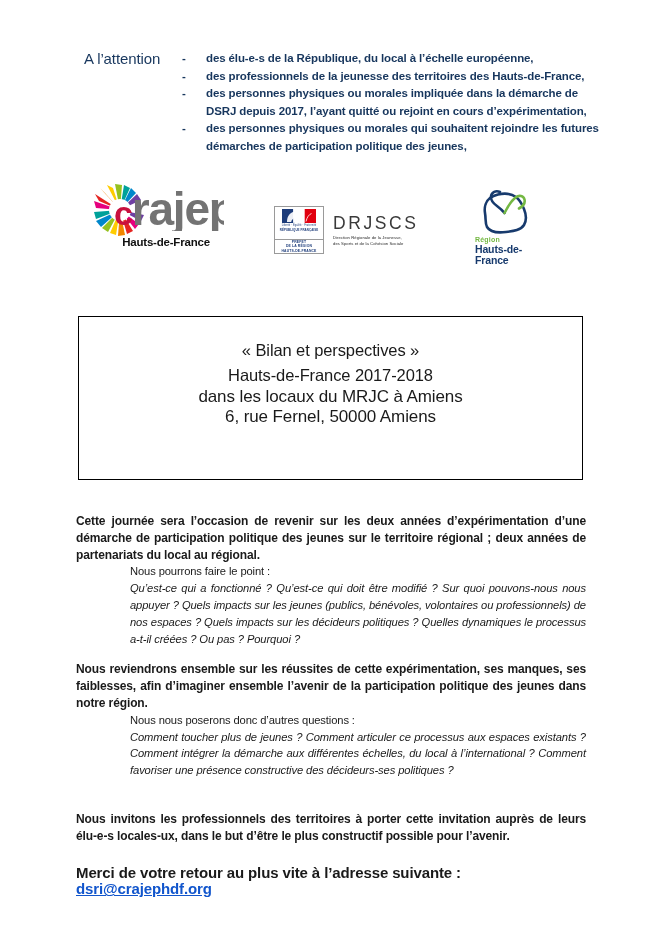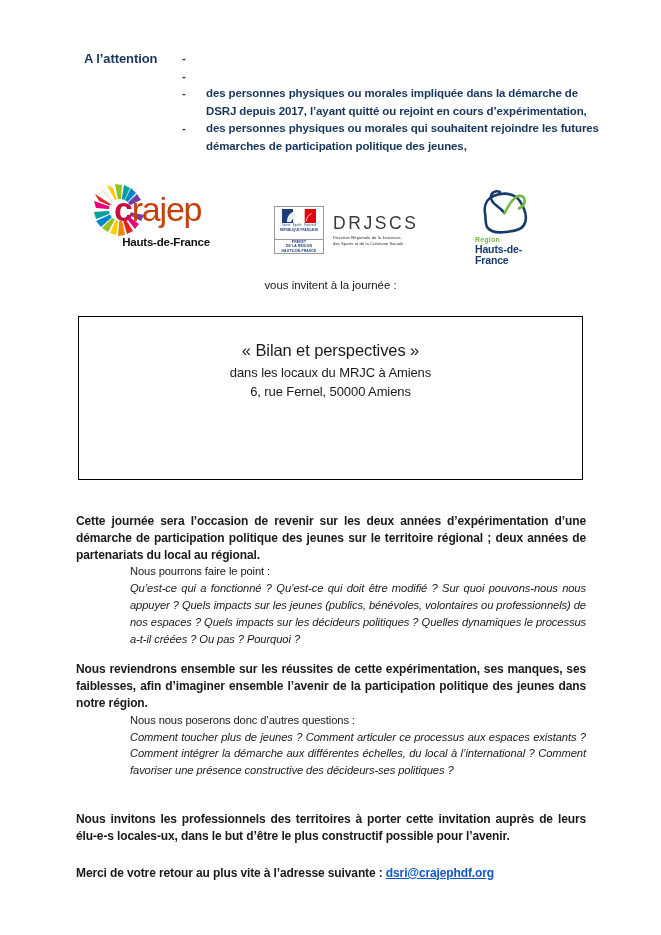--- a/index.html
+++ b/index.html
@@ -20,22 +20,22 @@
 
   
   .attention-block {
     position: absolute;
     left: 84px;
     top: 50px;
     width: 520px;
   }
   .attention-row { display: flex; align-items: flex-start; }
   .attention-label {
-    font-size: 13px;
-    font-weight: bold;
+    font-size: 15px;
+    font-weight: normal;
     color: #17365d;
     width: 98px;
     flex: 0 0 98px;
     line-height: 17.5px;
     letter-spacing: -0.1px;
   }
   .attention-list { flex: 1; }
   .att-item {
     display: flex;
     align-items: flex-start;
@@ -217,21 +217,21 @@
   .tb-main div { white-space: nowrap; text-align: center; }
   .tb-date {
     margin-top: 19px;
     font-size: 13.5px;
     font-weight: bold;
     color: #1a1a1a;
     line-height: 20px;
     letter-spacing: -0.1px;
   }
   .tb-sub {
-    font-size: 13px;
+    font-size: 17px;
     color: #1a1a1a;
     line-height: 19.5px;
     letter-spacing: -0.1px;
   }
 
   
   .body-text {
     position: absolute;
     left: 76px;
     top: 513px;
@@ -263,21 +263,21 @@
     text-align: justify;
     letter-spacing: -0.1px;
     margin: 0;
     padding-left: 54px;
   }
   .gap-sm { height: 14px; }
   .gap-md { height: 20px; }
   .gap-lg { height: 32px; }
 
   .email-line {
-    font-size: 12px;
+    font-size: 15px;
     font-weight: bold;
     color: #1a1a1a;
     line-height: 16.8px;
     letter-spacing: -0.12px;
     margin: 0;
   }
   .email-link {
     color: #1155cc;
     text-decoration: underline;
     font-weight: bold;
@@ -287,23 +287,25 @@
 <body>
 
 <div class="page">
 
   <div class="attention-block">
     <div class="attention-row">
       <div class="attention-label">A l’attention</div>
       <div class="attention-list">
         <div class="att-item">
           <span class="att-dash">-</span>
+          <span class="att-text">des élu-e-s de la République, du local à l’échelle européenne,</span>
         </div>
         <div class="att-item">
           <span class="att-dash">-</span>
+          <span class="att-text">des professionnels de la jeunesse des territoires des Hauts-de-France,</span>
         </div>
         <div class="att-item">
           <span class="att-dash">-</span>
           <span class="att-text">des personnes physiques ou morales impliquée dans la démarche de DSRJ depuis 2017, l’ayant quitté ou rejoint en cours d’expérimentation,</span>
         </div>
         <div class="att-item">
           <span class="att-dash">-</span>
           <span class="att-text">des personnes physiques ou morales qui souhaitent rejoindre les futures démarches de participation politique des jeunes,</span>
         </div>
       </div>
@@ -328,21 +330,21 @@
           <polygon points="0,0 -18,18 -12,22" fill="#95C11F"></polygon>
           <polygon points="0,0 -10,23 -4,25" fill="#FFCC00"></polygon>
           <polygon points="0,0 -2,26 5,25" fill="#F18700"></polygon>
           <polygon points="0,0 7,24 13,21" fill="#E52421"></polygon>
           <polygon points="0,0 15,19 19,14" fill="#E6007E"></polygon>
           <polygon points="0,0 21,11 24,5" fill="#6E3FA3"></polygon>
         </g>
         <circle cx="28" cy="26" r="11" fill="#ffffff"></circle>
       </svg>
       <div style="position:absolute;left:22px;top:7px;width:110px;height:42px;overflow:hidden;">
-        <span style="font-size:34px;font-weight:bold;color:#C8103E;letter-spacing:-1.2px;font-family:'Liberation Sans',sans-serif;line-height:40px;">c</span><span style="font-size:34px;font-weight:normal;color:#c2410c;letter-spacing:-1.2px;font-family:'Liberation Sans',sans-serif;line-height:40px;">rajep</span>
+        <span style="font-size:34px;font-weight:bold;color:#C8103E;letter-spacing:-1.2px;font-family:'Liberation Sans',sans-serif;line-height:40px;">c</span><span style="font-size:46px;font-weight:bold;color:#737373;letter-spacing:-1.2px;font-family:'Liberation Sans',sans-serif;line-height:40px;">rajep</span>
       </div>
       <div class="crajep-sub">Hauts-de-France</div>
     </div>
 
     <div class="logo-drjscs">
       <div class="marianne-box">
         <div class="marianne-top">
           <svg class="marianne-flag" viewBox="0 0 34 14">
             <rect x="0" y="0" width="11.3" height="14" fill="#1D3C7A"></rect>
             <rect x="11.3" y="0" width="11.4" height="14" fill="#ffffff"></rect>
@@ -374,25 +376,25 @@
         <path d="M24 6 C20 4 15.5 6 15 10.5 C14.6 14.5 17.5 17.5 21 20 C24 22.2 26.5 24.5 28.5 27" fill="none" stroke="#173A6D" stroke-width="2.6" stroke-linecap="round"></path>
         <path d="M28.5 27 C31 22 34.5 15.5 39.5 11.5 C43 8.7 47.5 9.5 48.5 13.5 C49.4 17.2 46.5 20.5 43 22.5" fill="none" stroke="#74B843" stroke-width="2.6" stroke-linecap="round"></path>
       </svg>
       <div class="region-word">
         <span class="r1">Région</span>
         <span class="r2">Hauts-de-France</span>
       </div>
     </div>
   </div>
 
-  <div class="invite-line">vous invitent à la journée :</div>
 
   <div class="title-box">
     <div class="tb-main">
       <div>« Bilan et perspectives »</div>
+      <div>Hauts-de-France 2017-2018</div>
     </div>
     <div class="tb-sub">dans les locaux du MRJC à Amiens</div>
     <div class="tb-sub">6, rue Fernel, 50000 Amiens</div>
   </div>
 
   <div class="body-text">
     <p class="p-bold">Cette journée sera l’occasion de revenir sur les deux années d’expérimentation d’une démarche de participation politique des jeunes sur le territoire régional ; deux années de partenariats du local au régional.</p>
     <p class="p-indent-bold">Nous pourrons faire le point :</p>
     <p class="p-italic">Qu’est-ce qui a fonctionné ? Qu’est-ce qui doit être modifié ? Sur quoi pouvons-nous nous appuyer ? Quels impacts sur les jeunes (publics, bénévoles, volontaires ou professionnels) de nos espaces ? Quels impacts sur les décideurs politiques ? Quelles dynamiques le processus a-t-il créées ? Ou pas ? Pourquoi ?</p>
     <div class="gap-sm"></div>

